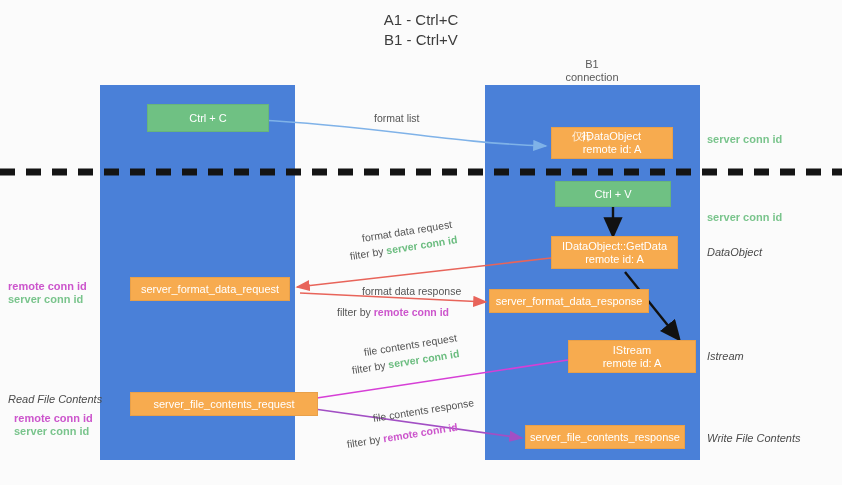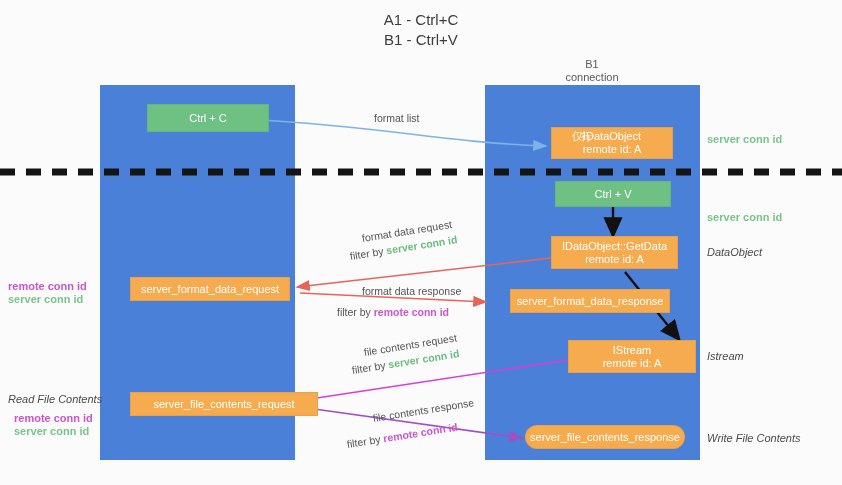--- a/index.html
+++ b/index.html
@@ -178,29 +178,29 @@
 
   <div class="node orange" style="left:568px; top:340px; width:128px; height:33px;">
     <span>IStream</span>
     <span>remote id: A</span>
   </div>
 
   <div class="node orange" style="left:130px; top:277px; width:160px; height:24px;">
     <span>server_format_data_request</span>
   </div>
 
-  <div class="node orange" style="left:489px; top:289px; width:160px; height:24px;margin-left:21px;">
+  <div class="node orange" style="left:489px; top:289px; width:160px; height:24px;">
     <span>server_format_data_response</span>
   </div>
 
   <div class="node orange" style="left:130px; top:392px; width:188px; height:24px;">
     <span>server_file_contents_request</span>
   </div>
 
-  <div class="node orange" style="left:525px; top:425px; width:160px; height:24px;border-radius:12px;">
+  <div class="node orange" style="left:525px; top:425px; width:160px; height:24px;">
     <span>server_file_contents_response</span>
   </div>
 
   <div class="side-label green" style="left:707px; top:132px;">server conn id</div>
   <div class="side-label green" style="left:707px; top:210px;">server conn id</div>
   <div class="side-label dark" style="left:707px; top:245px;">DataObject</div>
   <div class="side-label dark" style="left:707px; top:349px;">Istream</div>
   <div class="side-label dark" style="left:707px; top:431px;">Write File Contents</div>
 
   <div class="side-label magenta" style="left:8px; top:279px;">remote conn id</div>

